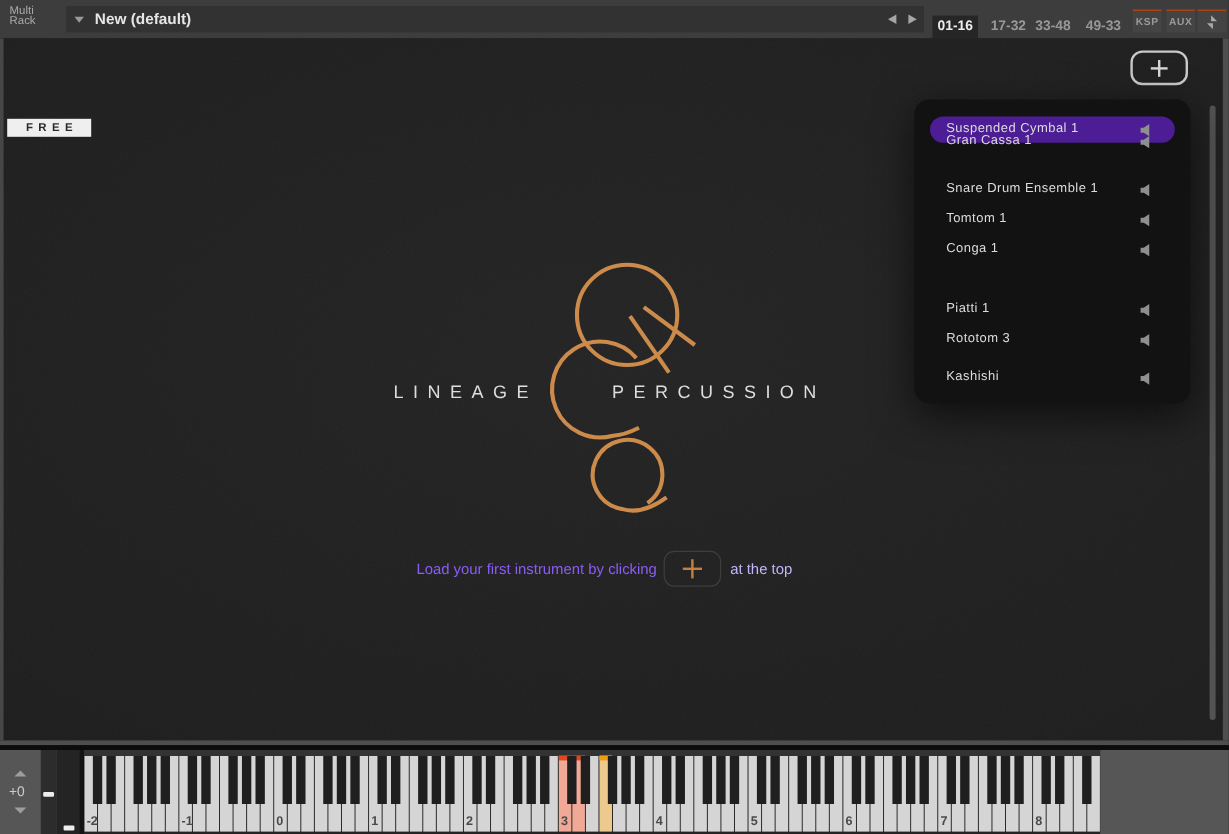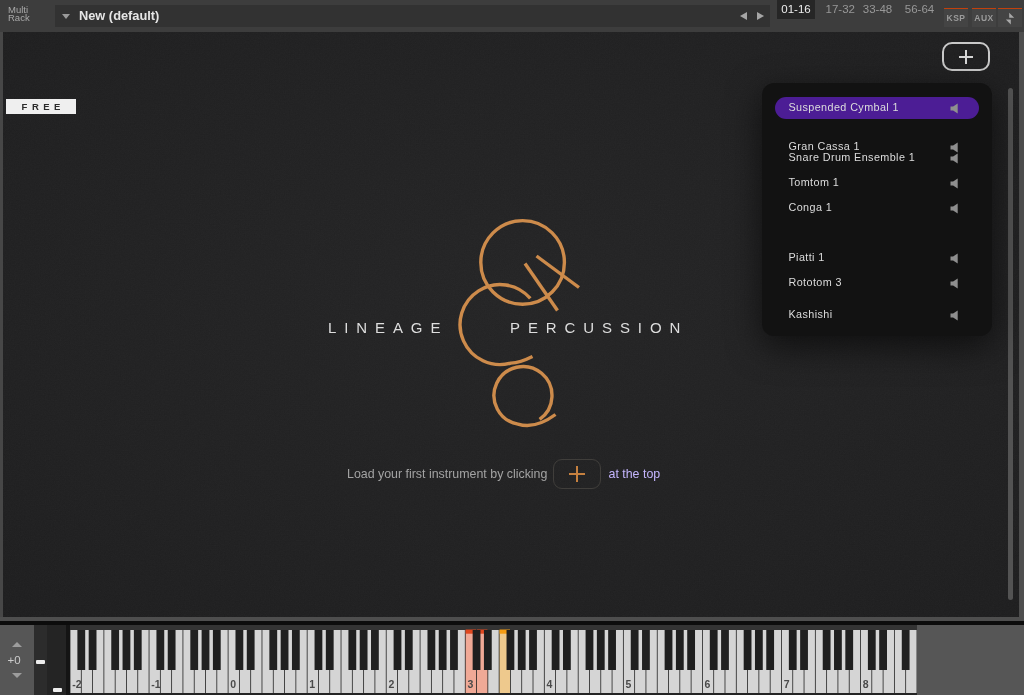--- a/index.html
+++ b/index.html
@@ -11,22 +11,22 @@
   #topbar { position:absolute; left:0; top:0; width:1024px; height:32px; background:#3d3d3d; }
   #multirack { position:absolute; left:8px; top:6px; font-size:9.5px; font-weight:normal;
     color:#a9a9a9; line-height:7.5px; letter-spacing:0; }
   #dropdown { position:absolute; left:55px; top:5px; width:715px; height:22px; background:#323232; }
   #ddtri { position:absolute; left:7px; top:9px; width:0; height:0;
     border-left:4.5px solid transparent; border-right:4.5px solid transparent; border-top:5px solid #9a9a9a; }
   #ddtext { position:absolute; left:24px; top:3px; font-size:12.8px; font-weight:bold; color:#e6e6e6; }
   .navtri { position:absolute; top:11.5px; width:0; height:0; }
   #navl { left:740px; border-top:4.5px solid transparent; border-bottom:4.5px solid transparent; border-right:7px solid #a6a6a6; }
   #navr { left:757px; border-top:4.5px solid transparent; border-bottom:4.5px solid transparent; border-left:7px solid #a6a6a6; }
-  .tab { position:absolute; top:0; height:19px; line-height:19px; font-size:11.5px;
-    font-weight:normal; color:#989898; text-align:center; }
+  .tab { position:absolute; top:13px; height:19px; line-height:19px; font-size:11.5px;
+    font-weight:bold; color:#989898; text-align:center; }
   #tab1 { left:777px; width:38px; background:#262626; color:#ececec; }
   #tab2 { left:818px; width:37px;text-align:right; }
   #tab3 { left:859px; width:37px; }
   #tab4 { left:901px; width:37px; }
   .sqbtn { position:absolute; top:8px; width:24px; height:19px; background:#444444;
     border-top:1px solid #c2410c; font-size:8.5px; font-weight:bold; color:#9b9b9b;
     text-align:center; line-height:18px; letter-spacing:0.5px; }
   #ksp { left:944px; } #aux { left:972px; } #expandbtn { left:998px; }
 
   
@@ -47,21 +47,21 @@
   #plusbtn .pv { position:absolute; left:21px; top:5.5px; width:2px; height:14px; background:#d6d6d6; }
 
   
   #lineage { position:absolute; left:328px; top:318.5px; font-size:15px; letter-spacing:7.9px;
     color:#dedede; }
   #percussion { position:absolute; left:510px; top:318.5px; font-size:15px; letter-spacing:7.9px;
     color:#dedede; }
 
   
   #hint { position:absolute; left:0; top:460px; width:1010px; height:29px; }
-  #hint .t1 { position:absolute; left:347px; top:7px; font-size:12.4px; color:#a3a3a3; }
+  #hint .t1 { position:absolute; left:347px; top:7px; font-size:12.4px; color:#8b5cf6; }
   #hintbtn { position:absolute; left:553px; top:-1.5px; width:48px; height:30px;
     border:1.5px solid #403e3b; border-radius:9px; }
   #hintbtn .ph { position:absolute; left:14.5px; top:13.9px; width:16px; height:2px; background:#c5803f; }
   #hintbtn .pv { position:absolute; left:21.5px; top:6.9px; width:2px; height:16px; background:#c5803f; }
   #hint .t2 { position:absolute; left:608.5px; top:7px; font-size:12.4px; color:#c4b5fd; }
 
   
   #panel { position:absolute; left:762px; top:83px; width:230px; height:253px;
     background:#121212; border-radius:12px; box-shadow:0 10px 34px rgba(0,0,0,0.6); }
   .row { position:absolute; left:13px; width:204px; height:21.5px; }
@@ -91,21 +91,21 @@
   <div id="multirack">Multi<br>Rack</div>
   <div id="dropdown">
       <div id="ddtri"></div>
       <div id="ddtext">New (default)</div>
     </div>
   <div class="navtri" id="navl"></div>
   <div class="navtri" id="navr"></div>
   <div class="tab" id="tab1">01-16</div>
   <div class="tab" id="tab2">17-32</div>
   <div class="tab" id="tab3">33-48</div>
-  <div class="tab" id="tab4">56-64</div>
+  <div class="tab" id="tab4">49-33</div>
   <div class="sqbtn" id="ksp">KSP</div>
   <div class="sqbtn" id="aux">AUX</div>
   <div class="sqbtn" id="expandbtn"><svg width="24" height="19" viewBox="0 0 24 19">
     <path d="M11.2 8.8 L16.2 8.8 L11.2 3.8 Z" fill="#a8a8a8"></path>
     <path d="M12.8 10.4 L7.8 10.4 L12.8 15.4 Z" fill="#a8a8a8"></path>
   </svg></div>
 </div>
 
 <div id="main"></div>
 <svg class="abs" style="left:3px;top:32px;opacity:0.035;" width="1016" height="584.5">
@@ -144,21 +144,21 @@
   <div class="t2">at the top</div>
 </div>
 
 <div id="panel">
     <div class="row rowsel" style="top:14.3px">
       <svg class="spk" width="9" height="11" viewBox="0 0 9 11">
         <path d="M0.5 3.4 h2.6 l4.6 -3 v10.2 l-4.6 -3 h-2.6 z" fill="#8f8f8f"></path>
       </svg>
       <div class="nm">Suspended Cymbal 1</div>
     </div>
-    <div class="row" style="top:53px">
+    <div class="row" style="top:24px">
       <svg class="spk" width="9" height="11" viewBox="0 0 9 11">
         <path d="M0.5 3.4 h2.6 l4.6 -3 v10.2 l-4.6 -3 h-2.6 z" fill="#8f8f8f"></path>
       </svg>
       <div class="nm">Gran Cassa 1</div>
     </div>
     <div class="row" style="top:64.3px">
       <svg class="spk" width="9" height="11" viewBox="0 0 9 11">
         <path d="M0.5 3.4 h2.6 l4.6 -3 v10.2 l-4.6 -3 h-2.6 z" fill="#8f8f8f"></path>
       </svg>
       <div class="nm">Snare Drum Ensemble 1</div>

